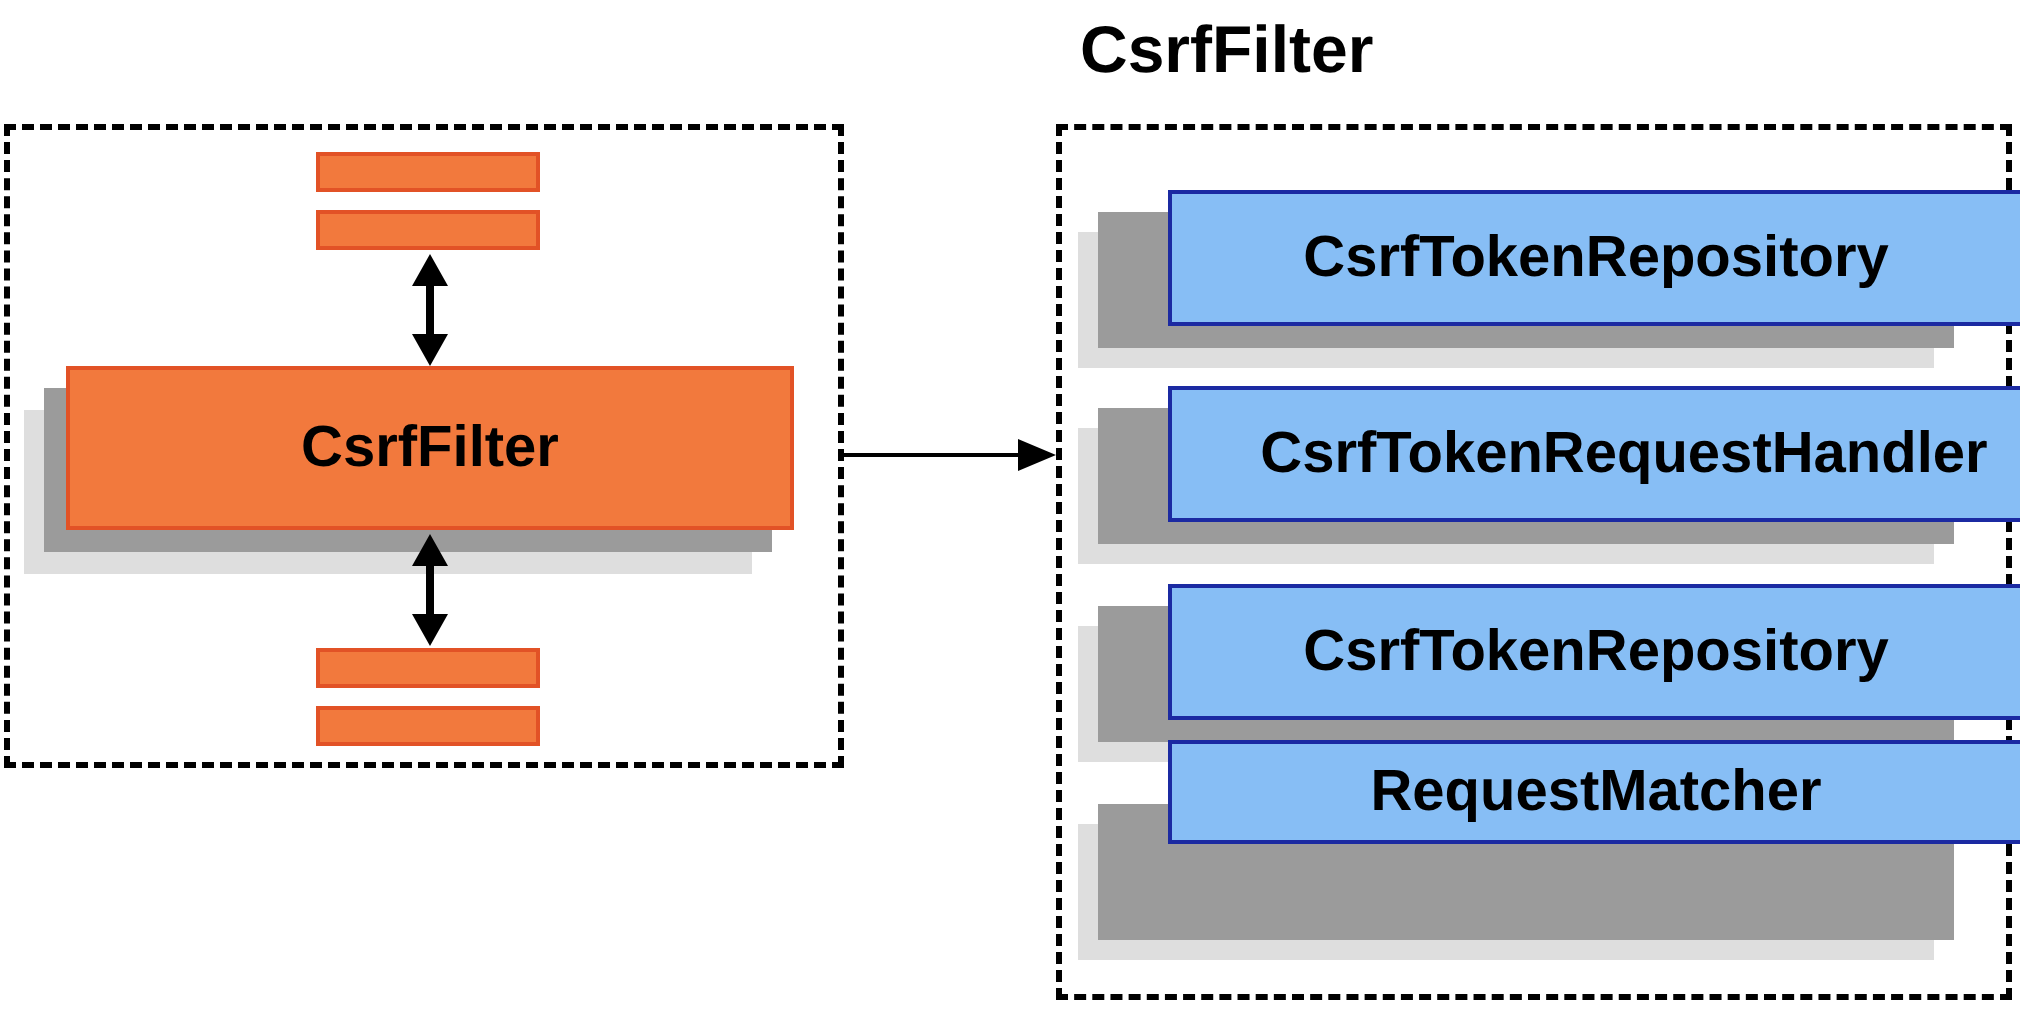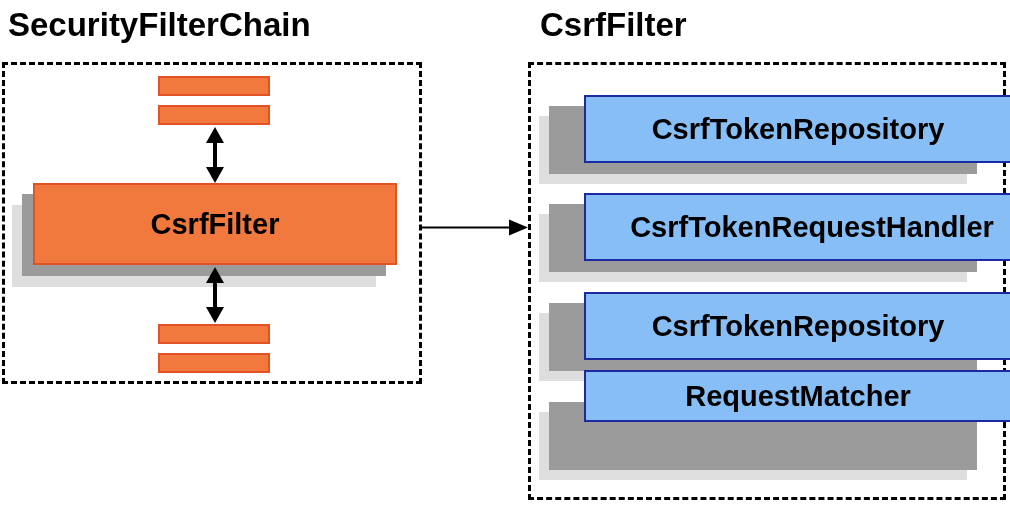--- a/index.html
+++ b/index.html
@@ -63,21 +63,20 @@
   .arrow-svg {
     position: absolute;
     display: block;
   }
 </style>
 </head>
 <body>
 
 <div id="canvas">
 
-  <div class="title" style="left:8px; top:6px;">SecurityFilterChain</div>
 
   <div class="dashed-frame" style="left:2px; top:62px; width:420px; height:322px;"></div>
 
   <div class="bar" style="left:158px; top:76px;  width:112px; height:20px;"></div>
   <div class="bar" style="left:158px; top:105px; width:112px; height:20px;"></div>
 
   <svg class="arrow-svg" style="left:200px; top:127px;" width="30" height="56" viewBox="0 0 30 56">
     <line x1="15" y1="12" x2="15" y2="44" stroke="#000000" stroke-width="4"></line>
     <polygon points="15,0 6,16 24,16" fill="#000000"></polygon>
     <polygon points="15,56 6,40 24,40" fill="#000000"></polygon>

